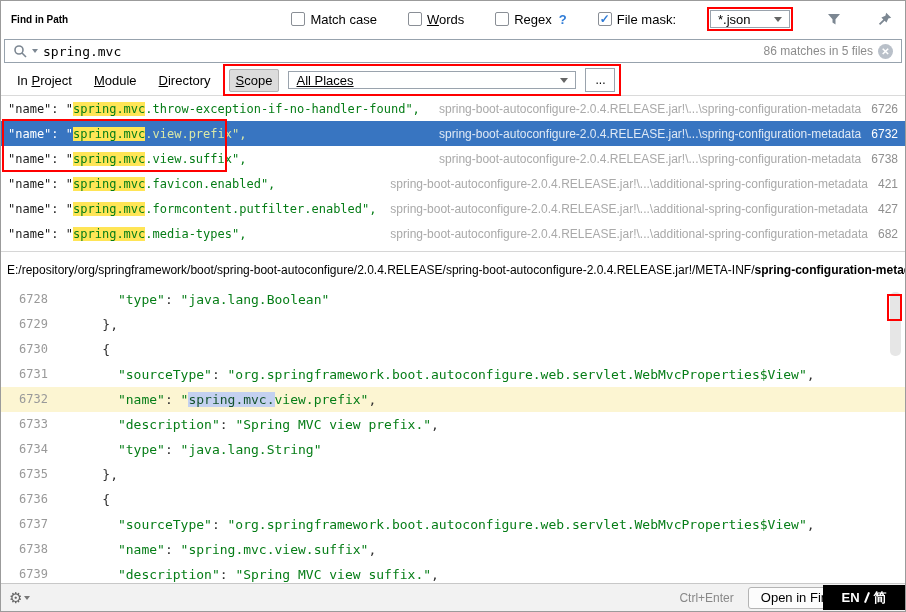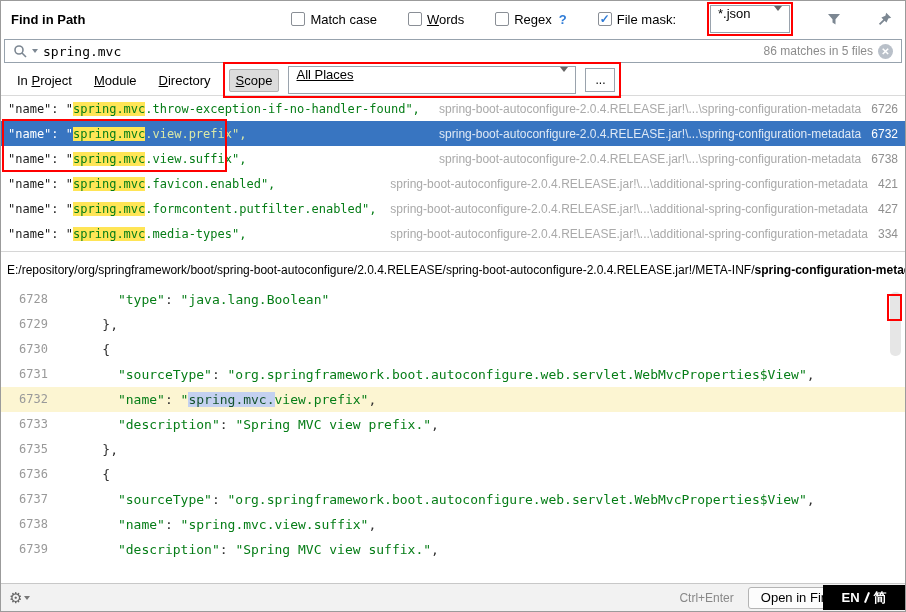--- a/index.html
+++ b/index.html
@@ -5,27 +5,27 @@
   html,body{margin:0;padding:0;background:#e8e8e8;}
   .dialog{
     position:relative;width:906px;height:612px;background:#fff;
     border:1px solid #9b9b9b;box-sizing:border-box;overflow:hidden;
     font-family:"Liberation Sans",sans-serif;font-size:13px;color:#000;
   }
   .mn{text-decoration:underline;}
 
   
   .header{position:absolute;left:0;top:0;right:0;height:36px;display:flex;align-items:center;padding:0 10px;box-sizing:border-box;}
-  .title{font-weight:bold;font-size:13px;}
+  .title{font-weight:bold;font-size:10px;}
   .header-right{margin-left:auto;display:flex;align-items:center;gap:31px;}
   .opt{display:inline-flex;align-items:center;gap:5px;cursor:default;}
   .cb{width:14px;height:14px;border:1px solid #8a8f96;border-radius:2px;background:#fff;display:inline-flex;align-items:center;justify-content:center;box-sizing:border-box;}
   .cb.checked::after{content:"✓";color:#2e7bd6;font-size:12px;font-weight:bold;line-height:1;}
   .help-q{color:#2e7bd6;font-weight:bold;margin-left:2px;}
-  .combo{display:inline-flex;border:1px solid #9aa3ad;background:#fff;height:28px;box-sizing:border-box;padding:0 7px;font-size:13px;}
+  .combo{display:inline-flex;align-items:center;border:1px solid #9aa3ad;background:#fff;height:18px;box-sizing:border-box;padding:0 7px;font-size:13px;}
   .chev{width:0;height:0;border-left:4px solid transparent;border-right:4px solid transparent;border-top:5px solid #666;margin-left:auto;}
   .red-wrap{border:2px solid #ff0000;display:inline-flex;align-items:center;padding:1px;box-sizing:border-box;}
   .file-mask-combo{width:80px;}
   .icon-btn{display:inline-flex;align-items:center;justify-content:center;width:20px;height:20px;}
 
   
   .search-row{position:absolute;left:0;top:36px;right:0;height:28px;padding:2px 3px;box-sizing:border-box;}
   .search-field{height:24px;border:1px solid #97a2ad;display:flex;align-items:center;padding:0 8px;gap:5px;box-sizing:border-box;background:#fff;}
   .search-query{font-family:"DejaVu Sans Mono",monospace;font-size:13px;}
   .search-hist-arrow{width:0;height:0;border-left:3px solid transparent;border-right:3px solid transparent;border-top:4px solid #7c8792;}
@@ -174,37 +174,38 @@
       <div class="result-row"><span class="r-key">"name"</span><span class="r-sep">: "</span><span class="r-match">spring.mvc</span><span class="r-rest">.favicon.enabled",</span><span class="r-right">
           <span class="r-loc">spring-boot-autoconfigure-2.0.4.RELEASE.jar!\...\additional-spring-configuration-metadata</span>
           <span class="r-line">421</span>
         </span></div>
       <div class="result-row"><span class="r-key">"name"</span><span class="r-sep">: "</span><span class="r-match">spring.mvc</span><span class="r-rest">.formcontent.putfilter.enabled",</span><span class="r-right">
           <span class="r-loc">spring-boot-autoconfigure-2.0.4.RELEASE.jar!\...\additional-spring-configuration-metadata</span>
           <span class="r-line">427</span>
         </span></div>
       <div class="result-row"><span class="r-key">"name"</span><span class="r-sep">: "</span><span class="r-match">spring.mvc</span><span class="r-rest">.media-types",</span><span class="r-right">
           <span class="r-loc">spring-boot-autoconfigure-2.0.4.RELEASE.jar!\...\additional-spring-configuration-metadata</span>
-          <span class="r-line">334</span>
+          <span class="r-line">682</span>
         </span></div>
     </div>
 
   <div class="path-bar">
     <span>E:/repository/org/springframework/boot/spring-boot-autoconfigure/2.0.4.RELEASE/spring-boot-autoconfigure-2.0.4.RELEASE.jar!/META-INF/</span>
       <span class="path-bold">spring-configuration-metada</span>
   </div>
 
   <div class="editor">
     <div id="editor-lines">
         <div class="ed-line"><span class="gutter">6728</span><span class="code"><span class="tk-p">      </span><span class="tk-k">"type"</span><span class="tk-p">: </span><span class="tk-s">"java.lang.Boolean"</span></span></div>
         <div class="ed-line"><span class="gutter">6729</span><span class="code"><span class="tk-p">    },</span></span></div>
         <div class="ed-line"><span class="gutter">6730</span><span class="code"><span class="tk-p">    {</span></span></div>
         <div class="ed-line"><span class="gutter">6731</span><span class="code"><span class="tk-p">      </span><span class="tk-k">"sourceType"</span><span class="tk-p">: </span><span class="tk-s">"org.springframework.boot.autoconfigure.web.servlet.WebMvcProperties$View"</span><span class="tk-p">,</span></span></div>
         <div class="ed-line hl"><span class="gutter">6732</span><span class="code"><span class="tk-p">      </span><span class="tk-k">"name"</span><span class="tk-p">: </span><span class="tk-s">"</span><span class="tk-sel">spring.mvc.</span><span class="tk-s">view.prefix"</span><span class="tk-p">,</span></span></div>
         <div class="ed-line"><span class="gutter">6733</span><span class="code"><span class="tk-p">      </span><span class="tk-k">"description"</span><span class="tk-p">: </span><span class="tk-s">"Spring MVC view prefix."</span><span class="tk-p">,</span></span></div>
+        <div class="ed-line"><span class="gutter">6734</span><span class="code"><span class="tk-p">      </span><span class="tk-k">"type"</span><span class="tk-p">: </span><span class="tk-s">"java.lang.String"</span></span></div>
         <div class="ed-line"><span class="gutter">6735</span><span class="code"><span class="tk-p">    },</span></span></div>
         <div class="ed-line"><span class="gutter">6736</span><span class="code"><span class="tk-p">    {</span></span></div>
         <div class="ed-line"><span class="gutter">6737</span><span class="code"><span class="tk-p">      </span><span class="tk-k">"sourceType"</span><span class="tk-p">: </span><span class="tk-s">"org.springframework.boot.autoconfigure.web.servlet.WebMvcProperties$View"</span><span class="tk-p">,</span></span></div>
         <div class="ed-line"><span class="gutter">6738</span><span class="code"><span class="tk-p">      </span><span class="tk-k">"name"</span><span class="tk-p">: </span><span class="tk-s">"spring.mvc.view.suffix"</span><span class="tk-p">,</span></span></div>
         <div class="ed-line"><span class="gutter">6739</span><span class="code"><span class="tk-p">      </span><span class="tk-k">"description"</span><span class="tk-p">: </span><span class="tk-s">"Spring MVC view suffix."</span><span class="tk-p">,</span></span></div>
       </div>
     <div class="ed-scroll-thumb"></div>
     <div class="ann-editor"></div>
   </div>
 

